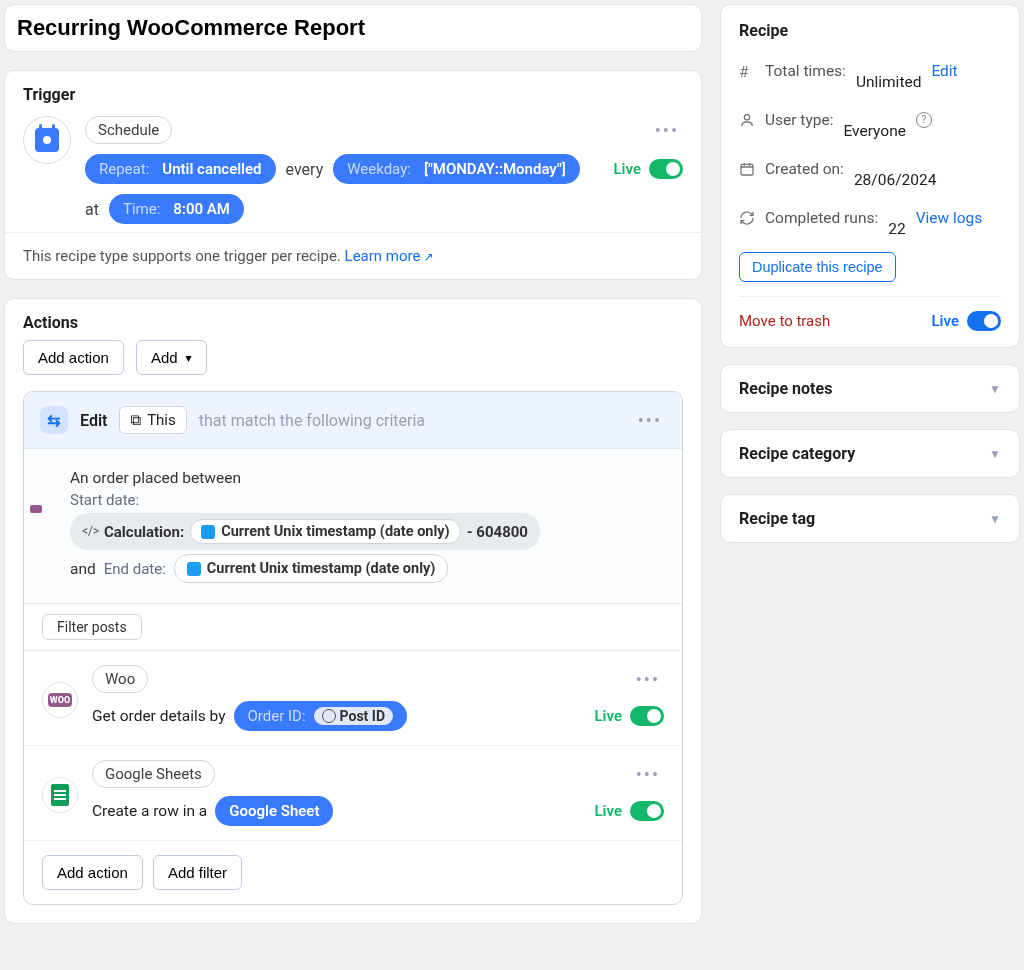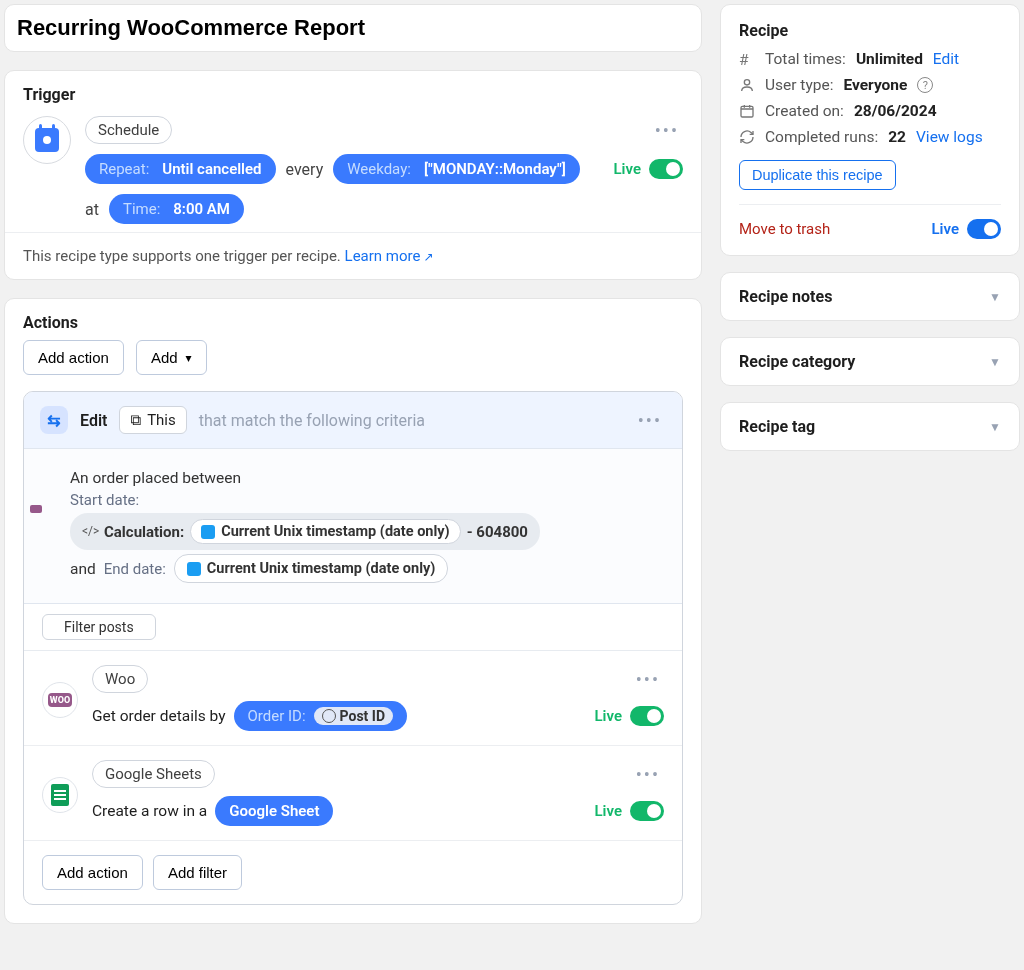--- a/index.html
+++ b/index.html
@@ -105,21 +105,21 @@
 .chip-grey {
   background:#e7ebf0;border-radius:18px;padding:6px 12px;display:inline-flex;align-items:center;gap:6px;font-size:15px;
 }
 .chip-grey .kw{font-weight:700;}
 .chip-grey .code-ico{display:inline-flex;width:16px;height:16px;color:#555;font-size:12px;}
 .token-white { background:#fff;border:1px solid #d0d5dd;border-radius:14px;padding:3px 10px;font-size:14.5px;display:inline-flex;align-items:center;gap:6px;}
 .token-sq { width:14px;height:14px;background:#1a9df2;border-radius:3px;display:inline-block;}
 .woo-mark { position:absolute;left:6px;top:56px;width:12px;height:8px;background:#96588a;border-radius:2px;}
 
 .filter-posts { padding:10px 18px; border-bottom:1px solid #e7ebf0; }
-.mini-tag {border:1px solid #d0d5dd;background:#fff;border-radius:6px;padding:4px 21px;font-size:14px;display:inline-block;color:#333;}
+.mini-tag {border:1px solid #d0d5dd;background:#fff;border-radius:6px;padding:4px 14px;font-size:14px;display:inline-block;color:#333;}
 
 .action-item { padding:14px 18px; display:flex;align-items:center;gap:14px; border-bottom:1px solid #eceef1;}
 .action-item:last-of-type{border-bottom:none;}
 .act-icon {width:36px;height:36px;border-radius:50%;border:1px solid #e0e4ea;background:#fff;display:flex;align-items:center;justify-content:center;flex-shrink:0;margin-top:4px;}
 .act-woo{color:#fff;font-size:9px;font-weight:800;background:#96588a;border-radius:4px;padding:2px 2px;}
 .act-sheets{width:18px;height:22px;background:#0f9d58;border-radius:2px;position:relative;}
 .act-sheets::after{content:"";position:absolute;left:3px;top:6px;width:12px;height:10px;background:repeating-linear-gradient(#fff,#fff 2px,#0f9d58 2px,#0f9d58 4px);}
 .act-body{flex:1;display:flex;flex-direction:column;gap:8px;}
 .act-top{display:flex;align-items:center;gap:10px;}
 .act-top .more-dots{margin-left:auto;}
@@ -128,21 +128,21 @@
 .chip-inner.white-like { background:#e1e8f7;color:#333;}
 .ring-ico{width:14px;height:14px;border-radius:50%;border:1.5px solid #fff; display:inline-block;}
 .ring-ico.dark{border-color:#555;}
 
 .inner-foot{padding:14px 18px;display:flex;gap:10px;}
 
 .side-card { background:#fff;border:1px solid #e4e4e4;border-radius:10px;margin-bottom:16px;}
 .side-card.padded{padding:16px 18px;}
 .side-row { display:flex;align-items:center;gap:10px;font-size:15.5px;margin:8px 0;color:#222;}
 .side-row .faint{color:#555;}
-.side-row .bold{font-weight:700;}
+.side-row .bold{font-weight:400;margin-top:23px;}
 .side-ico{width:16px;height:16px;color:#777;flex-shrink:0;}
 .dup-btn{border:1px solid #1570ef;background:#fff;color:#1570ef;border-radius:6px;padding:6px 12px;font-size:14.5px;cursor:pointer;margin-top:6px;}
 .side-foot{border-top:1px solid #eceef1;margin-top:14px;padding-top:14px;display:flex;align-items:center;justify-content:space-between;}
 .trash{color:#b42318;font-size:15px;cursor:pointer;}
 .live-blue-wrap{display:flex;align-items:center;gap:8px;color:#1570ef;font-weight:600;font-size:15px;}
 
 .side-head{
   padding:14px 18px;font-size:16px;font-weight:700;display:flex;align-items:center;justify-content:space-between;cursor:pointer;
 }
 .chev-tri{color:#98a2b3;font-size:12px;}

